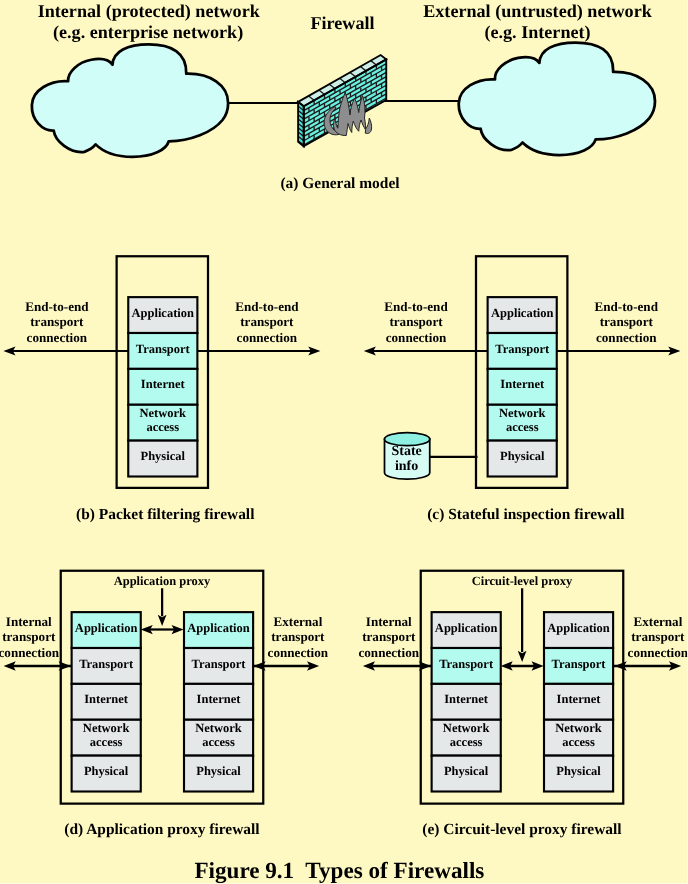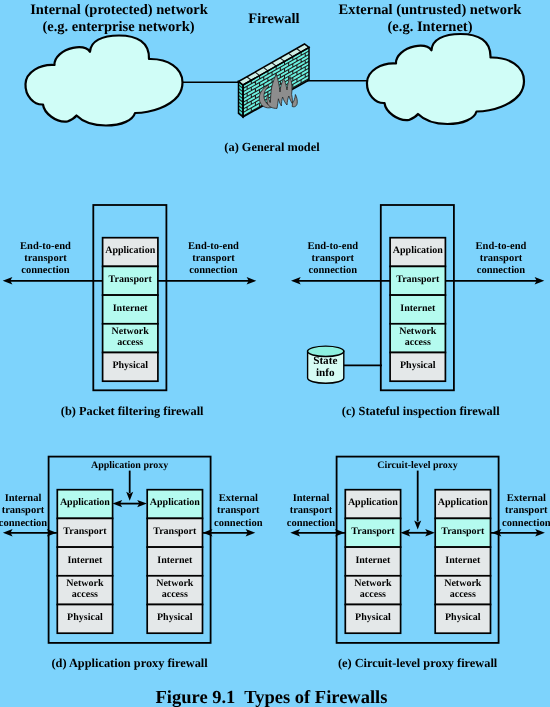--- a/index.html
+++ b/index.html
@@ -1,18 +1,18 @@
 <!DOCTYPE html>
 <html><head>
 <meta charset="utf-8">
 <title>Figure 9.1 Types of Firewalls</title>
 <style>
   html,body{margin:0;padding:0;background:#ffffff;}
   body{width:550px;height:707px;overflow:hidden;font-family:"Liberation Serif",serif;}
-  #stage{position:relative;width:550px;height:707px;background:#7dd3fc;}
+  #stage{position:relative;width:550px;height:707px;background:#fef9c3;}
   svg{display:block;}
   text{-webkit-font-smoothing:antialiased;text-rendering:geometricPrecision;}
   text{font-family:"Liberation Serif",serif;font-weight:bold;fill:#000;}
   .t-head{font-size:14.5px;}
   .t-cap{font-size:12.35px;}
   .t-fig{font-size:18.5px;}
   .t-layer{font-size:10px;}
   .t-side{font-size:10.5px;}
   .t-prox{font-size:10px;}
   .t-db{font-size:11.2px;}

